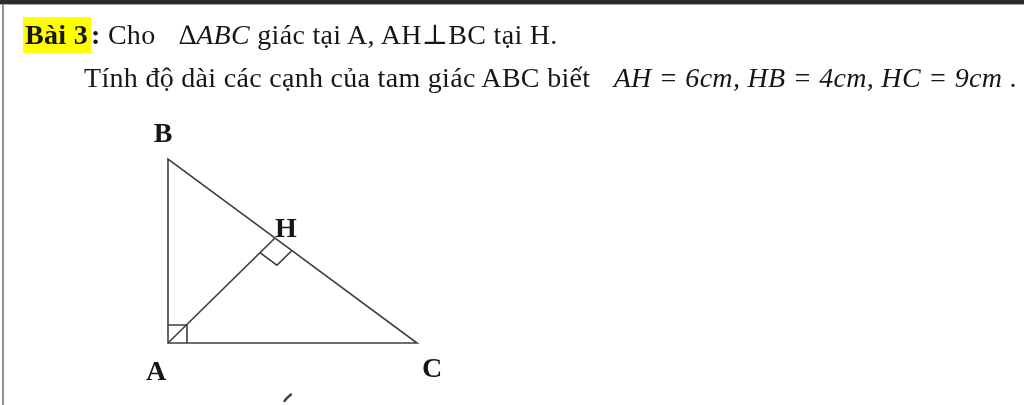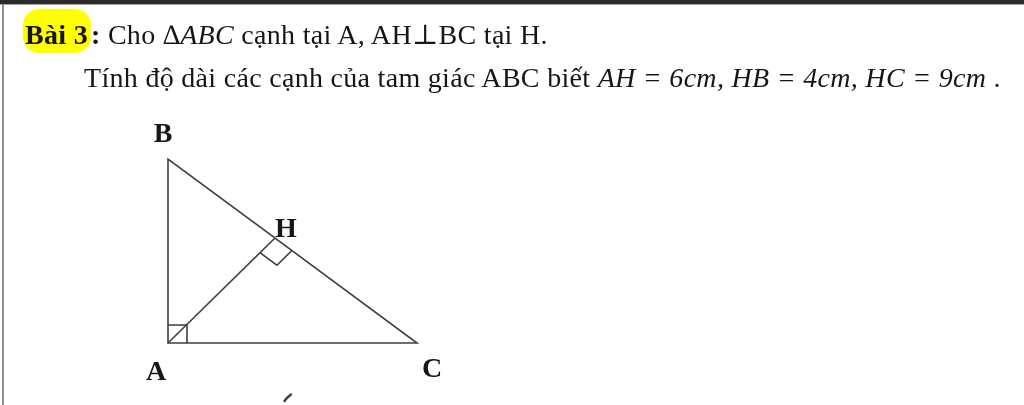--- a/index.html
+++ b/index.html
@@ -34,25 +34,25 @@
     line-height:1.15;
     letter-spacing:0.3px;
     white-space:nowrap;
     color:var(--text);
   }
   .line1{left:23px;top:19px;}
   .line2{left:84px;top:62px;}
   .bold{font-weight:bold;}
   .hl{
     background:var(--highlight);
-    padding:10px 3px 3px 2px;
-    border-radius:16px;
+    padding:2px 3px 3px 2px;
   }
   .math{
     font-style:italic;
+    margin-left:16px;
   }
   .diagram{
     position:absolute;left:0;top:0;width:1024px;height:405px;
     pointer-events:none;
   }
   .diagram path{
     fill:none;
     stroke:var(--figure-line);
     stroke-width:1.6;
     stroke-linejoin:miter;
@@ -70,21 +70,21 @@
     text-anchor:middle;
   }
 </style>
 </head>
 <body>
 
 <div class="canvas">
   <div class="topbar"></div>
   <div class="leftline"></div>
 
-  <p class="line line1"><span class="hl bold">Bài 3</span><span class="bold">:</span><span> Cho </span><span class="math">∆ABC</span><span> cạnh tại A, AH⊥BC tại H.</span></p>
+  <p class="line line1"><span class="hl bold">Bài 3</span><span class="bold">:</span><span> Cho </span><span class="math">∆ABC</span><span> giác tại A, AH⊥BC tại H.</span></p>
 
   <p class="line line2"><span>Tính độ dài các cạnh của tam giác ABC biết </span><span class="math">AH = 6cm, HB = 4cm, HC = 9cm</span><span> .</span></p>
 
   <svg class="diagram" viewBox="0 0 1024 405" xmlns="http://www.w3.org/2000/svg">
     <path d="M168,159 L168,343 L417,343 Z"></path>
     <path d="M168,343 L275,238"></path>
     <path d="M168,325 L187,325 L187,343"></path>
     <path d="M291.9,250.5 L276.9,265.2 L260,252.7"></path>
     <path class="accent" d="M284.5,401 Q287,397.5 291,394.5"></path>
     <text x="163" y="142">B</text>

